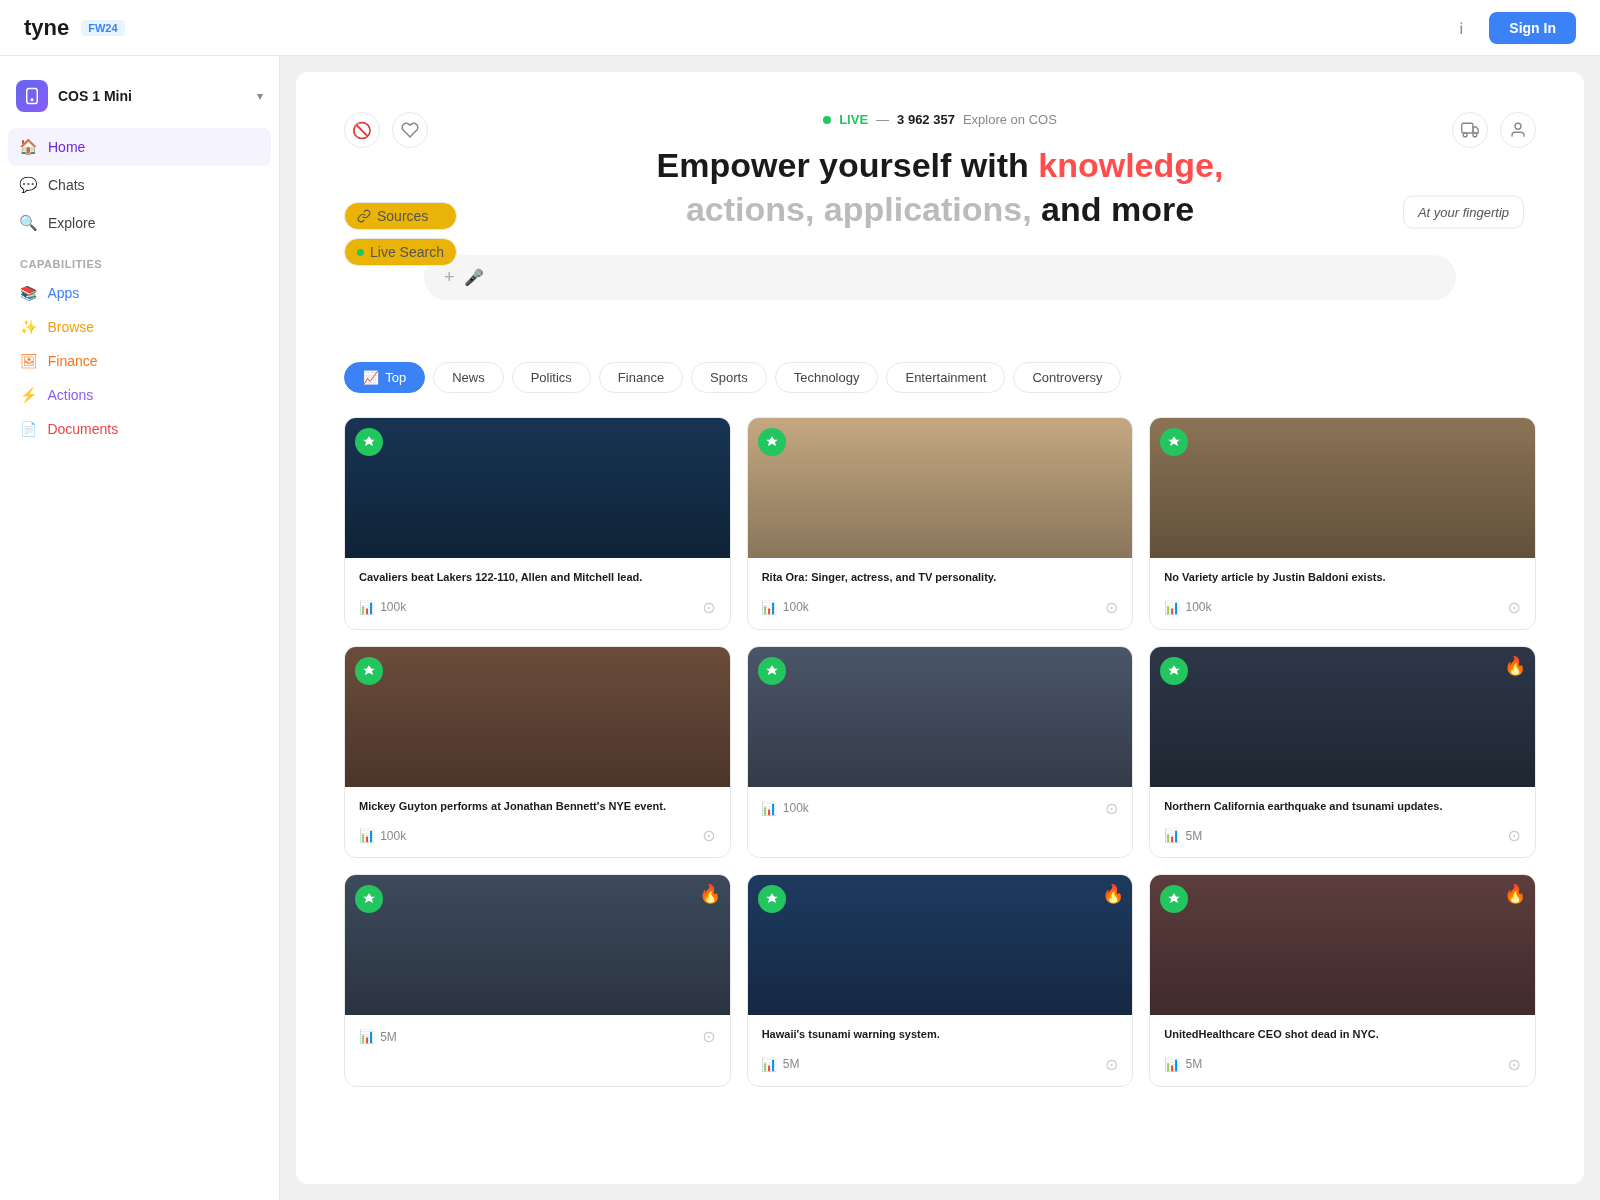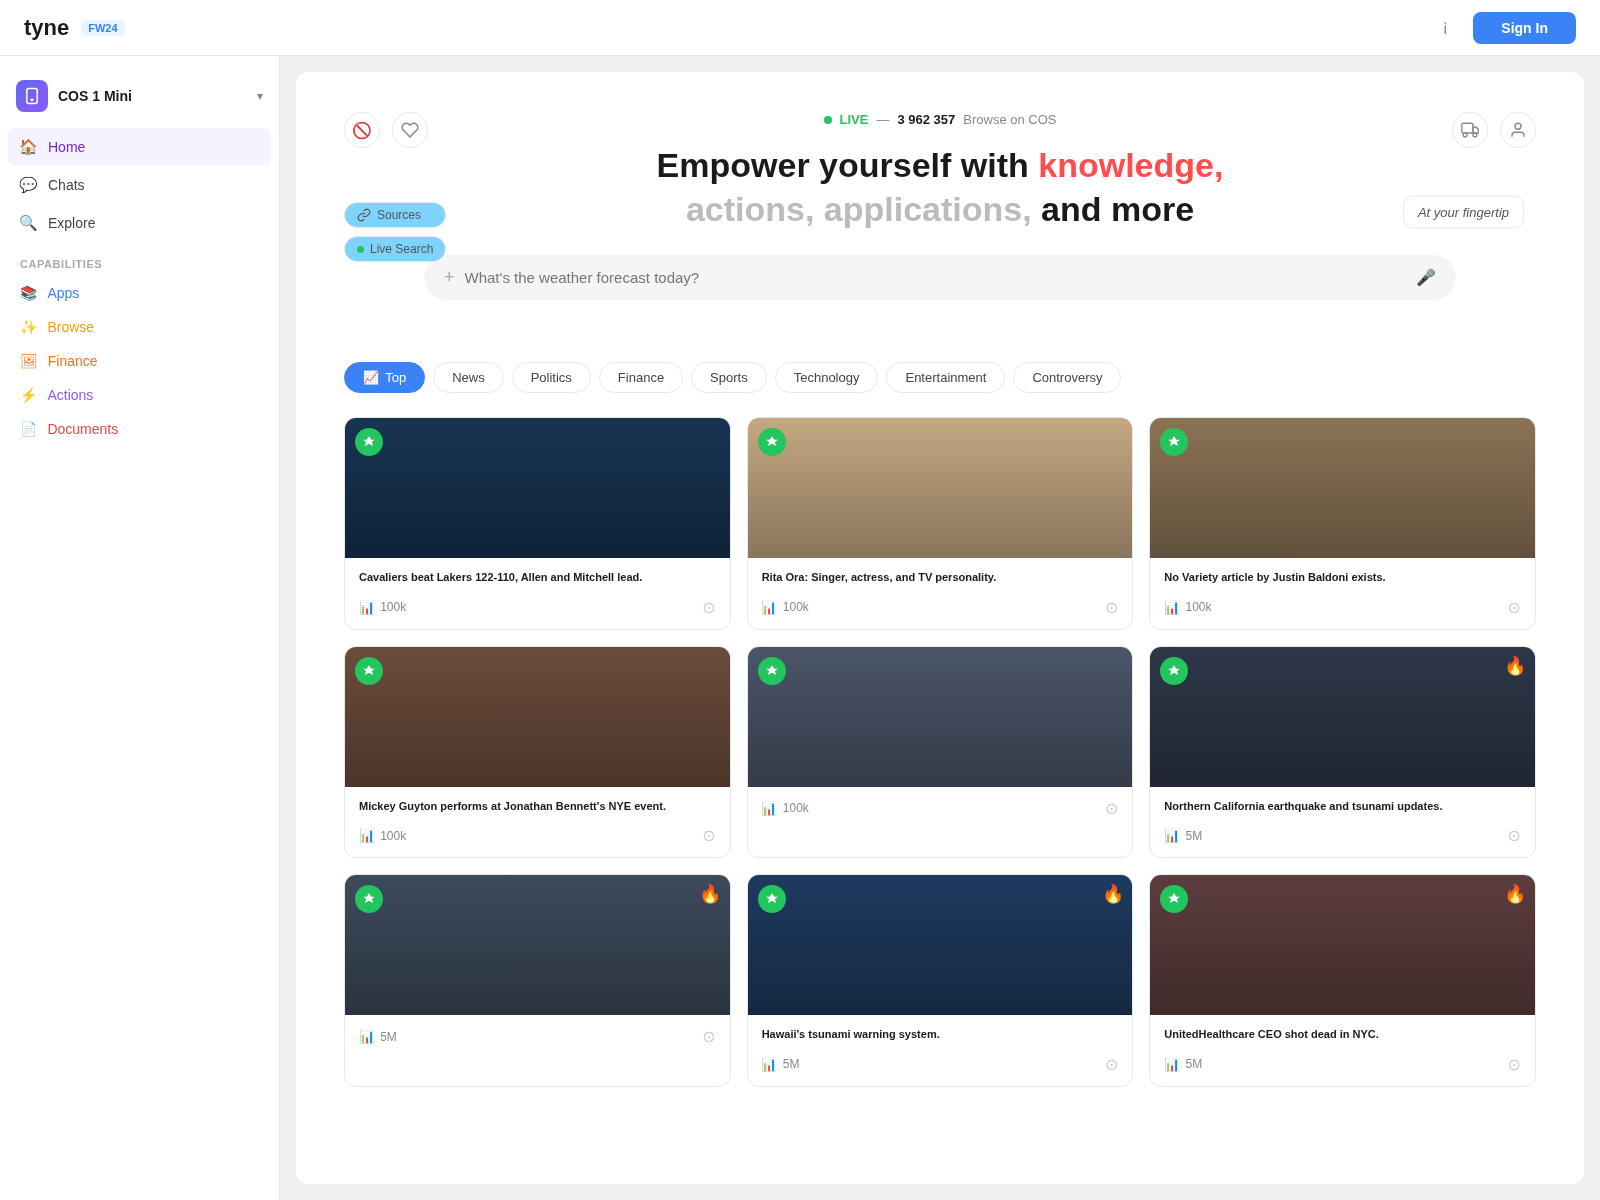--- a/index.html
+++ b/index.html
@@ -6,21 +6,21 @@
     body { font-family: -apple-system, BlinkMacSystemFont, 'Segoe UI', sans-serif; background: #f0f0f0; color: #1a1a1a; }
 
     
     .app-wrapper { display: flex; flex-direction: column; height: 100vh; background: #f0f0f0; }
     .top-bar { display: flex; align-items: center; justify-content: space-between; padding: 0 24px; height: 56px; background: #fff; border-bottom: 1px solid #e8e8e8; }
     .top-bar-left { display: flex; align-items: center; gap: 12px; }
     .logo-text { font-size: 22px; font-weight: 700; color: #1a1a1a; }
     .fw-badge { background: #e8f4ff; color: #3b82f6; font-size: 11px; font-weight: 600; padding: 2px 7px; border-radius: 4px; }
     .top-bar-right { display: flex; align-items: center; gap: 12px; }
     .info-btn { width: 32px; height: 32px; border: none; background: none; cursor: pointer; color: #888; font-size: 16px; border-radius: 50%; display: flex; align-items: center; justify-content: center; }
-    .signin-btn { background: #3b82f6; color: #fff; border: none; border-radius: 8px; padding: 8px 28px; font-size: 14px; font-weight: 600; cursor: pointer; }
+    .signin-btn { background: #3b82f6; color: #fff; border: none; border-radius: 8px; padding: 8px 20px; font-size: 14px; font-weight: 600; cursor: pointer; }
 
     .main-layout { display: flex; flex: 1; overflow: hidden; }
 
     
     .sidebar { width: 280px; background: #fff; border-right: 1px solid #e8e8e8; padding: 16px 0; display: flex; flex-direction: column; overflow-y: auto; }
     .device-selector { display: flex; align-items: center; gap: 10px; padding: 8px 16px 16px; cursor: pointer; }
     .device-icon { width: 32px; height: 32px; background: linear-gradient(135deg, #6366f1, #8b5cf6); border-radius: 8px; display: flex; align-items: center; justify-content: center; color: white; font-size: 14px; }
     .device-name { font-size: 14px; font-weight: 600; flex: 1; }
     .chevron-icon { color: #888; font-size: 12px; }
 
@@ -43,21 +43,21 @@
     .live-count { font-weight: 700; font-size: 13px; color: #1a1a1a; }
     .live-desc { font-size: 13px; color: #888; }
 
     .hero-title { text-align: center; font-size: 34px; font-weight: 700; line-height: 1.3; margin-bottom: 24px; }
     .hero-title .plain { color: #1a1a1a; }
     .hero-title .highlight { color: #ff4d4d; }
     .hero-title .muted { color: #bbb; }
     .hero-title .dark { color: #1a1a1a; }
 
     .icon-circle { width: 36px; height: 36px; border-radius: 50%; background: #fff; border: 1.5px solid #e8e8e8; display: flex; align-items: center; justify-content: center; font-size: 16px; }
-    .pill { display: flex; align-items: center; gap: 6px; background: #7dd3fc; border: 1.5px solid #e8e8e8; border-radius: 20px; padding: 5px 12px; font-size: 12px; font-weight: 500; color: #555; }
+    .pill { display: flex; align-items: center; gap: 6px; background: #eab308; border: 1.5px solid #e8e8e8; border-radius: 20px; padding: 5px 12px; font-size: 14px; font-weight: 500; color: #555; }
     .pill .live-dot { width: 7px; height: 7px; }
 
     
     .fingertip-label { position: absolute; right: 60px; top: 50%; transform: translateY(-50%); background: #fff; border: 1.5px solid #e8e8e8; border-radius: 10px; padding: 8px 14px; font-size: 13px; color: #555; font-style: italic; }
 
     
     .search-container { margin: 0 80px 32px; }
     .search-bar { display: flex; align-items: center; background: #f5f5f5; border-radius: 30px; padding: 12px 20px; gap: 10px; }
     .search-plus { color: #aaa; font-size: 18px; font-weight: 300; }
     .search-input { flex: 1; background: none; border: none; outline: none; font-size: 15px; color: #666; }
@@ -217,33 +217,32 @@
 
         <div class="fingertip-label" style="position:absolute; right:60px; top:140px;">
           <span>At your fingertip</span>
         </div>
 
         <div class="live-badge">
           <span class="live-dot"></span>
           <span class="live-label">LIVE</span>
           <span style="color:#888;">—</span>
           <span class="live-count">3 962 357</span>
-          <span class="live-desc">Browse on COS</span>
+          <span class="live-desc">Explore on COS</span>
         </div>
 
         <h1 class="hero-title">
           <span class="plain">Empower yourself with </span><span class="highlight">knowledge,</span>
           <br>
           <span class="muted">actions, applications,</span><span class="dark"> and more</span>
         </h1>
 
         <div class="search-container">
           <div class="search-bar">
             <span class="search-plus">+</span>
-            <input class="search-input" type="text" placeholder="What's the weather forecast today?" style="">
             <span class="search-mic">🎤</span>
           </div>
         </div>
       </div>
 
       <div class="tabs-row">
         <button class="tab-btn active">
           <span>📈</span>
           <span>Top</span>
         </button>

